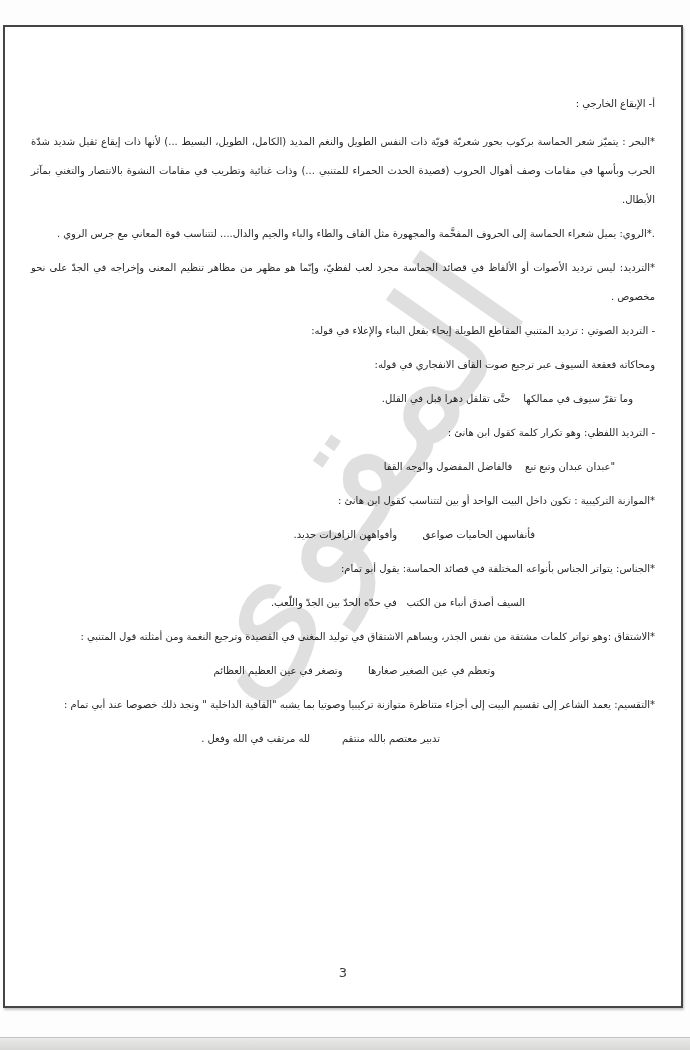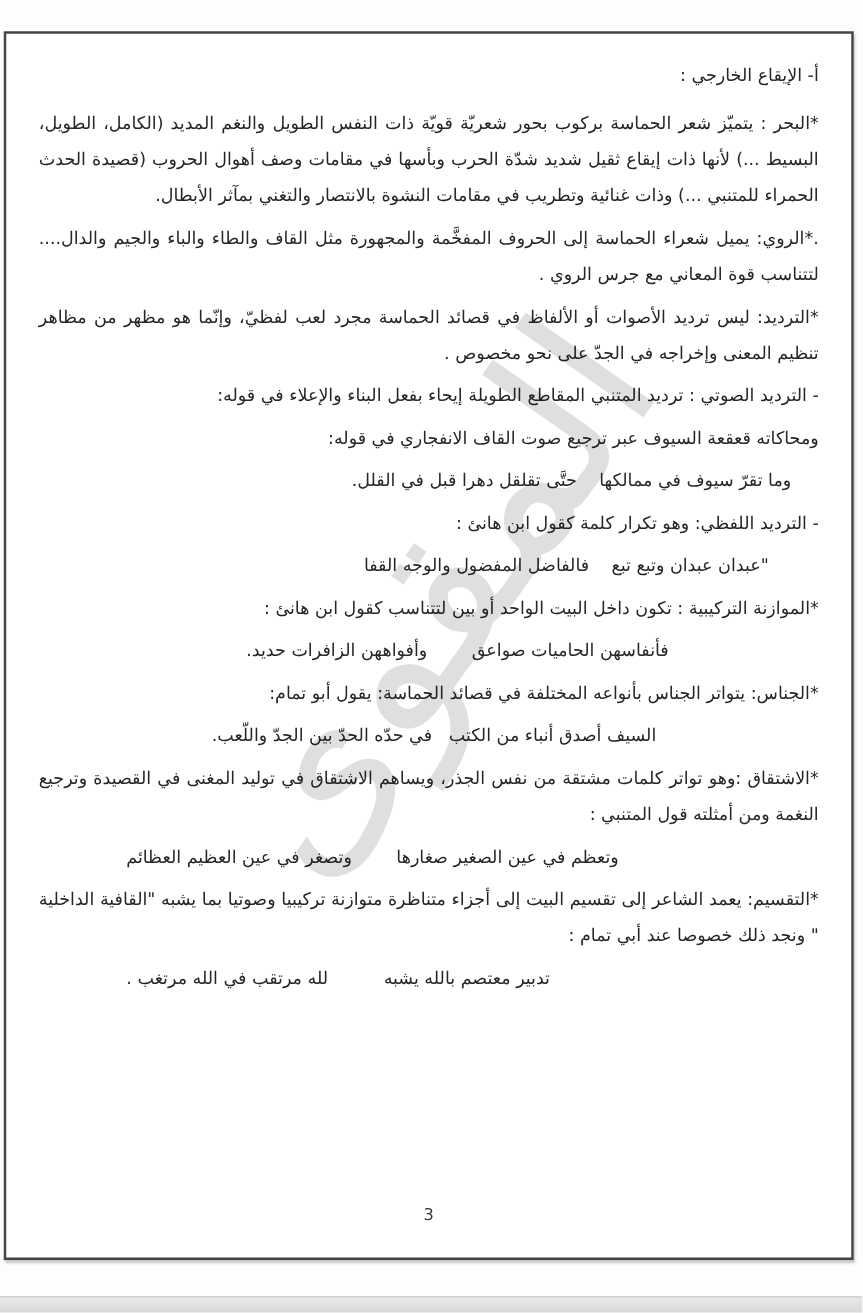--- a/index.html
+++ b/index.html
@@ -24,23 +24,23 @@
     width: 680px;
     height: 983px;
     background: #ffffff;
     border: 2px solid #454545;
     box-sizing: border-box;
     box-shadow: 1px 2px 2px rgba(0,0,0,0.22);
     overflow: hidden;
   }
   .content {
     direction: rtl;
-    padding: 20px 26px 0 26px;
+    padding: 62px 26px 0 26px;
     color: #262626;
-    font-size: 14px;
+    font-size: 10px;
     line-height: 29px;
   }
   .content > div { margin: 0 0 5px 0; }
   .para { text-align: justify; }
   .head { text-align: right; margin-bottom: 9px !important; }
   .lead { }
   .verse {
     text-align: right;
     white-space: pre-wrap;
   }
@@ -126,21 +126,21 @@
       <div class="para"><span class="lead">*الجناس:</span><span> يتواتر الجناس بأنواعه المختلفة في قصائد الحماسة: يقول أبو تمام:</span></div>
 
       <div class="verse v-sayf">السيف أصدق أنباء من الكتب   في حدّه الحدّ بين الجدّ واللّعب.</div>
 
       <div class="para"><span class="lead">*الاشتقاق :</span><span>وهو تواتر كلمات مشتقة من نفس الجذر، ويساهم الاشتقاق في توليد المغنى في القصيدة وترجيع النغمة ومن أمثلته قول المتنبي :</span></div>
 
       <div class="verse v-tadhum">وتعظم في عين الصغير صغارها        وتصغر في عين العظيم العظائم</div>
 
       <div class="para"><span class="lead">*التقسيم:</span><span> يعمد الشاعر إلى تقسيم البيت إلى أجزاء متناظرة متوازنة تركيبيا وصوتيا بما يشبه "القافية الداخلية " ونجد ذلك خصوصا عند أبي تمام :</span></div>
 
-      <div class="verse v-tadbir">تدبير معتصم بالله يشبه          لله مرتقب في الله مرتغب .</div>
+      <div class="verse v-tadbir">تدبير معتصم بالله منتقم          لله مرتقب في الله وفعل .</div>
 
     </div>
 
     <div class="page-number">3</div>
 
   </div>
 
   <div class="bottom-bar"></div>
 
 </div>

